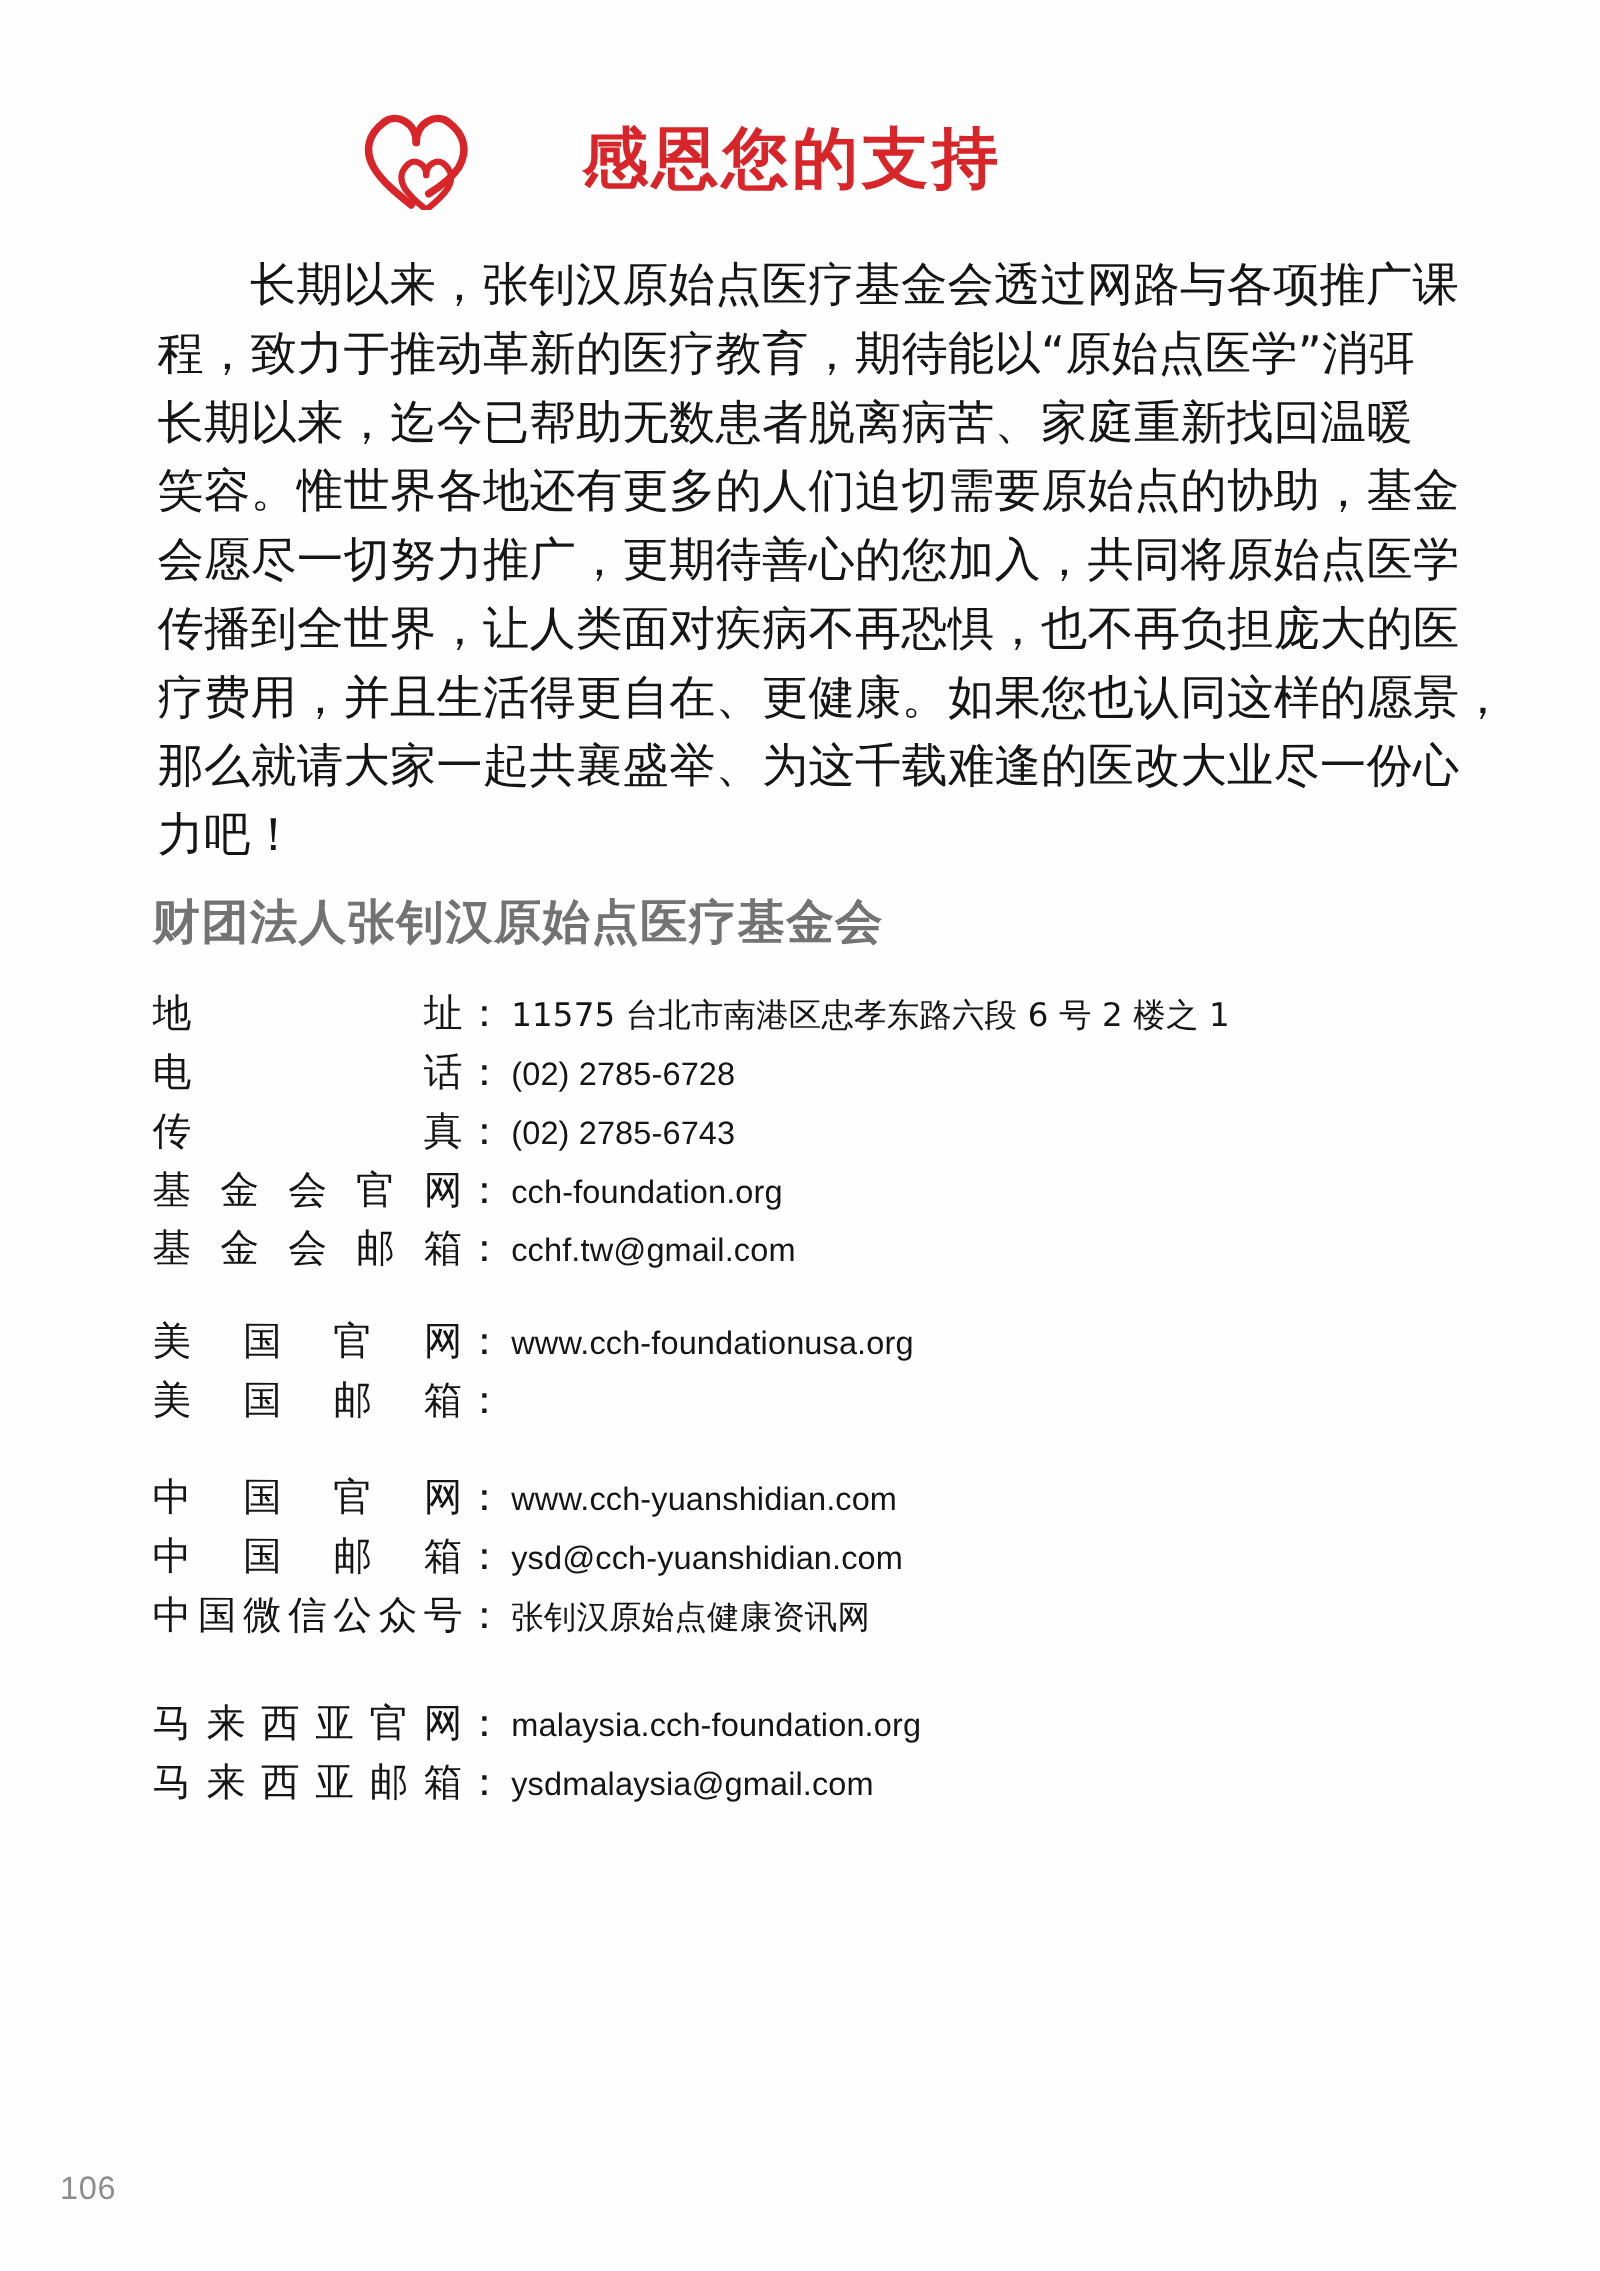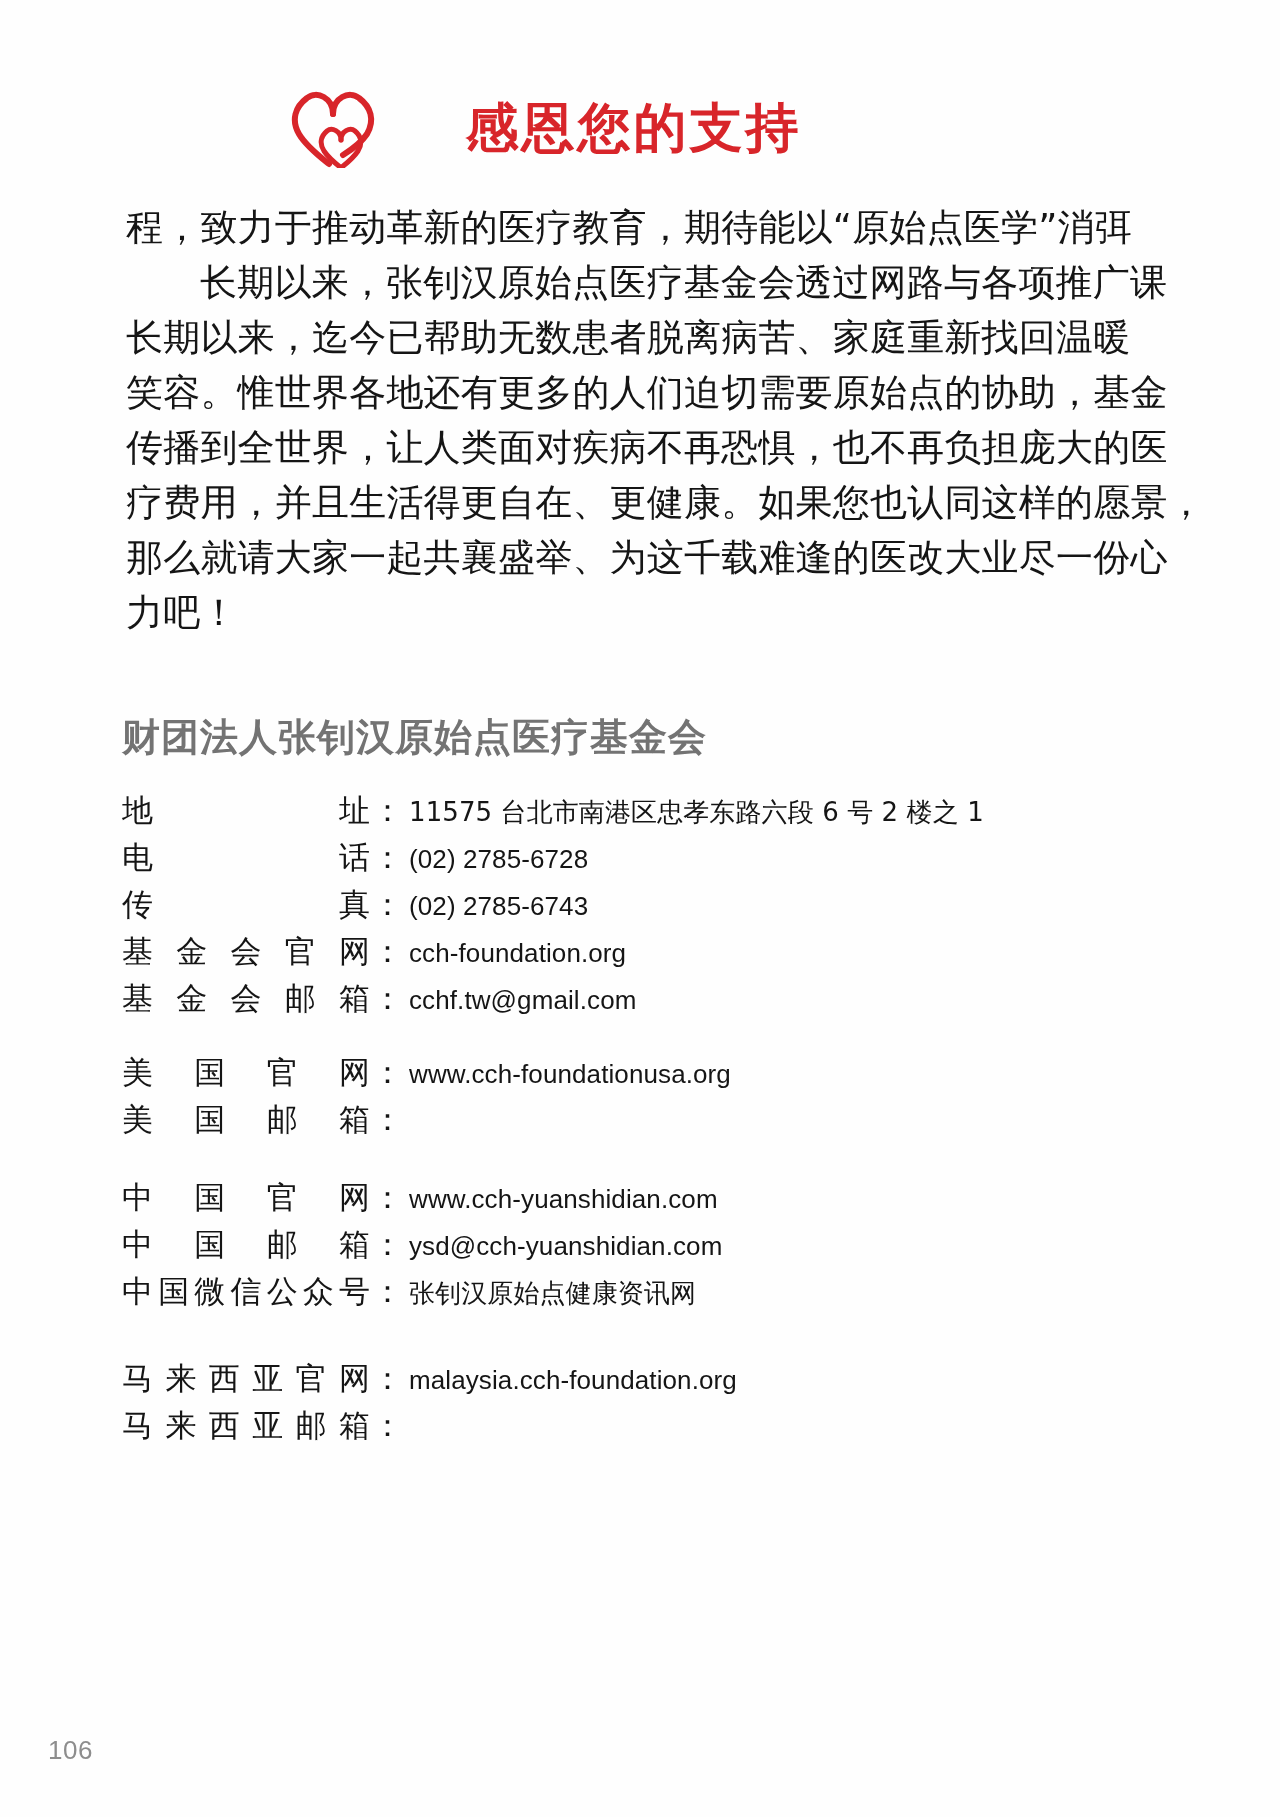--- a/index.html
+++ b/index.html
@@ -145,24 +145,25 @@
     <svg class="heart-logo" viewBox="0 0 108 82">
       <path d="M50 28 C50 12, 34 4, 24 12 C12 21, 8 34, 16 48 C23 60, 36 70, 46 78" fill="none" stroke="#d8252a" stroke-width="6" stroke-linecap="round"></path>
       <path d="M50 28 C50 12, 66 4, 76 12 C88 21, 92 34, 84 48 C78 57, 68 64, 60 69" fill="none" stroke="#d8252a" stroke-width="6" stroke-linecap="round"></path>
       <path d="M58 54 C58 45, 49 41, 44 45 C38 50, 36 57, 41 65 C45 71, 52 77, 57 81" fill="none" stroke="#d8252a" stroke-width="5" stroke-linecap="round"></path>
       <path d="M58 54 C58 45, 67 41, 72 45 C78 50, 80 57, 75 65 C71 71, 64 77, 59 81" fill="none" stroke="#d8252a" stroke-width="5" stroke-linecap="round"></path>
     </svg>
     <div class="header-title">感恩您的支持</div>
   </div>
 
   <div class="body-copy" id="body-copy">
+      <div class="body-line indent">长期以来，张钊汉原始点医疗基金会透过网路与各项推广课</div>
       <div class="body-line">程，致力于推动革新的医疗教育，期待能以“原始点医学”消弭</div>
-      <div class="body-line indent">长期以来，张钊汉原始点医疗基金会透过网路与各项推广课</div>
       <div class="body-line">长期以来，迄今已帮助无数患者脱离病苦、家庭重新找回温暖</div>
       <div class="body-line">笑容。惟世界各地还有更多的人们迫切需要原始点的协助，基金</div>
+      <div class="body-line">会愿尽一切努力推广，更期待善心的您加入，共同将原始点医学</div>
       <div class="body-line">传播到全世界，让人类面对疾病不再恐惧，也不再负担庞大的医</div>
       <div class="body-line">疗费用，并且生活得更自在、更健康。如果您也认同这样的愿景，</div>
       <div class="body-line">那么就请大家一起共襄盛举、为这千载难逢的医改大业尽一份心</div>
       <div class="body-line">力吧！</div>
     </div>
 
   <div class="org-heading">财团法人张钊汉原始点医疗基金会</div>
 
   <div class="contact-block" id="block-tw">
       <div class="contact-row">
@@ -284,18 +285,19 @@
       <div class="contact-row">
         <div class="contact-label">
           <span>马</span>
           <span>来</span>
           <span>西</span>
           <span>亚</span>
           <span>邮</span>
           <span>箱</span>
         </div>
         <div class="contact-colon">：</div>
+        <div class="contact-value">ysdmalaysia@gmail.com</div>
       </div>
     </div>
 
   <div class="page-number">106</div>
 
 </div>
 
 </body></html>

